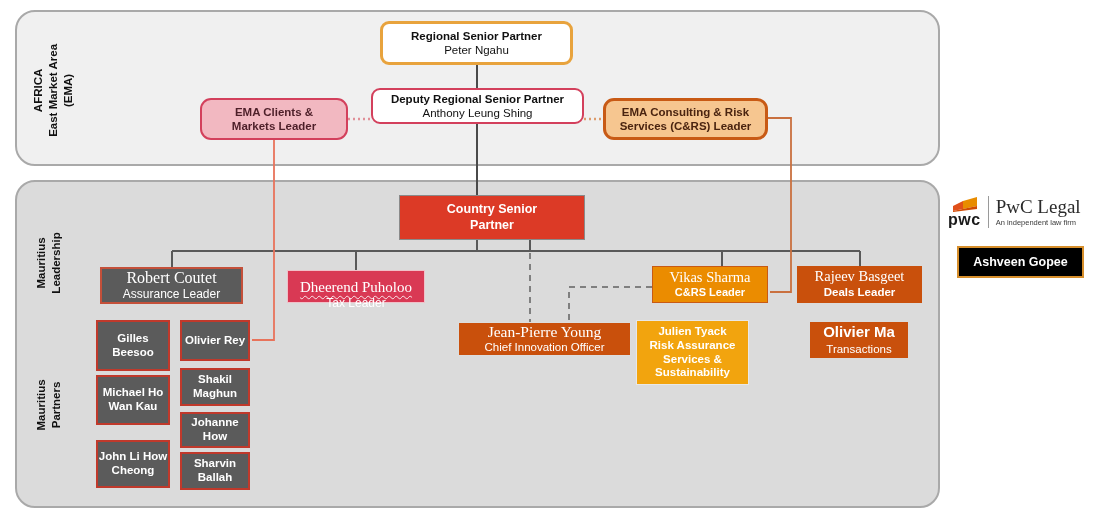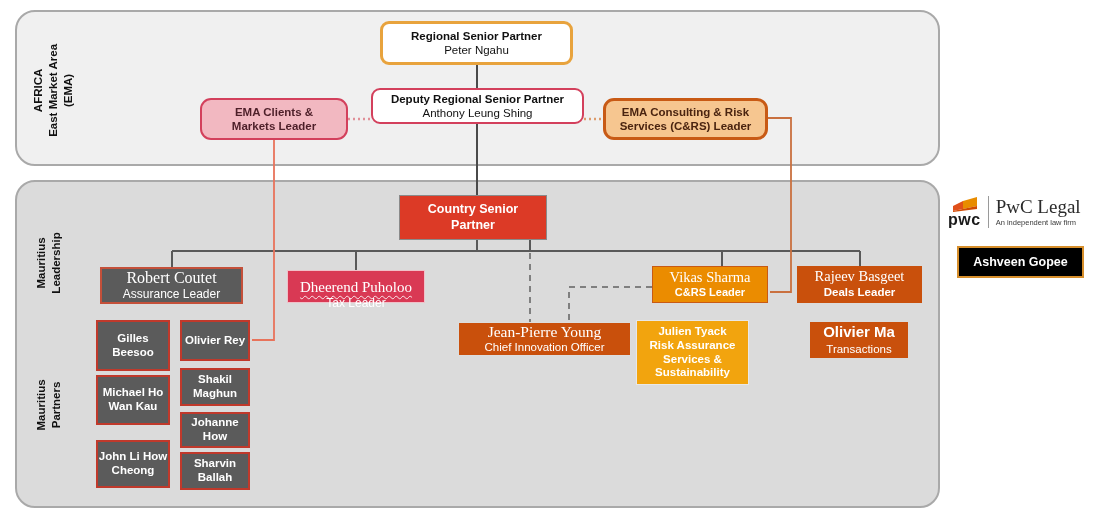--- a/index.html
+++ b/index.html
@@ -89,21 +89,21 @@
   <div class="box rounded" style="left:200px;top:98px;width:148px;height:42px;border:2.5px solid #D3405C;background:#F2B8C1;border-radius:11px;">
     <div class="t-bold" style="color:#4d1f29;">EMA Clients &amp;
 Markets Leader</div>
   </div>
 
   <div class="box rounded" style="left:603px;top:98px;width:165px;height:42px;border:3px solid #C85A15;background:#F6C690;border-radius:11px;">
     <div class="t-bold" style="color:#4a2410;">EMA Consulting &amp; Risk
 Services (C&amp;RS) Leader</div>
   </div>
 
-  <div class="box" style="left:399px;top:195px;width:148px;height:45px;background:#DC3A26;border:1px solid #8a8a8a;">
+  <div class="box" style="left:399px;top:195px;width:186px;height:45px;background:#DC3A26;border:1px solid #8a8a8a;">
     <div class="whitetxt" style="font-weight:bold;font-size:12.5px;">Country Senior
 Partner</div>
   </div>
 
   <div class="box" style="left:100px;top:267px;width:143px;height:37px;background:#5B5B5B;border:2px solid #C4503A;">
     <div class="serifname" style="font-size:16px;line-height:1.1;">Robert Coutet</div>
     <div class="whitetxt" style="font-size:12px;">Assurance Leader</div>
   </div>
 
   <div class="box" style="left:287px;top:270px;width:138px;height:33px;background:#D93954;border:1px solid #F0C0C8;">

